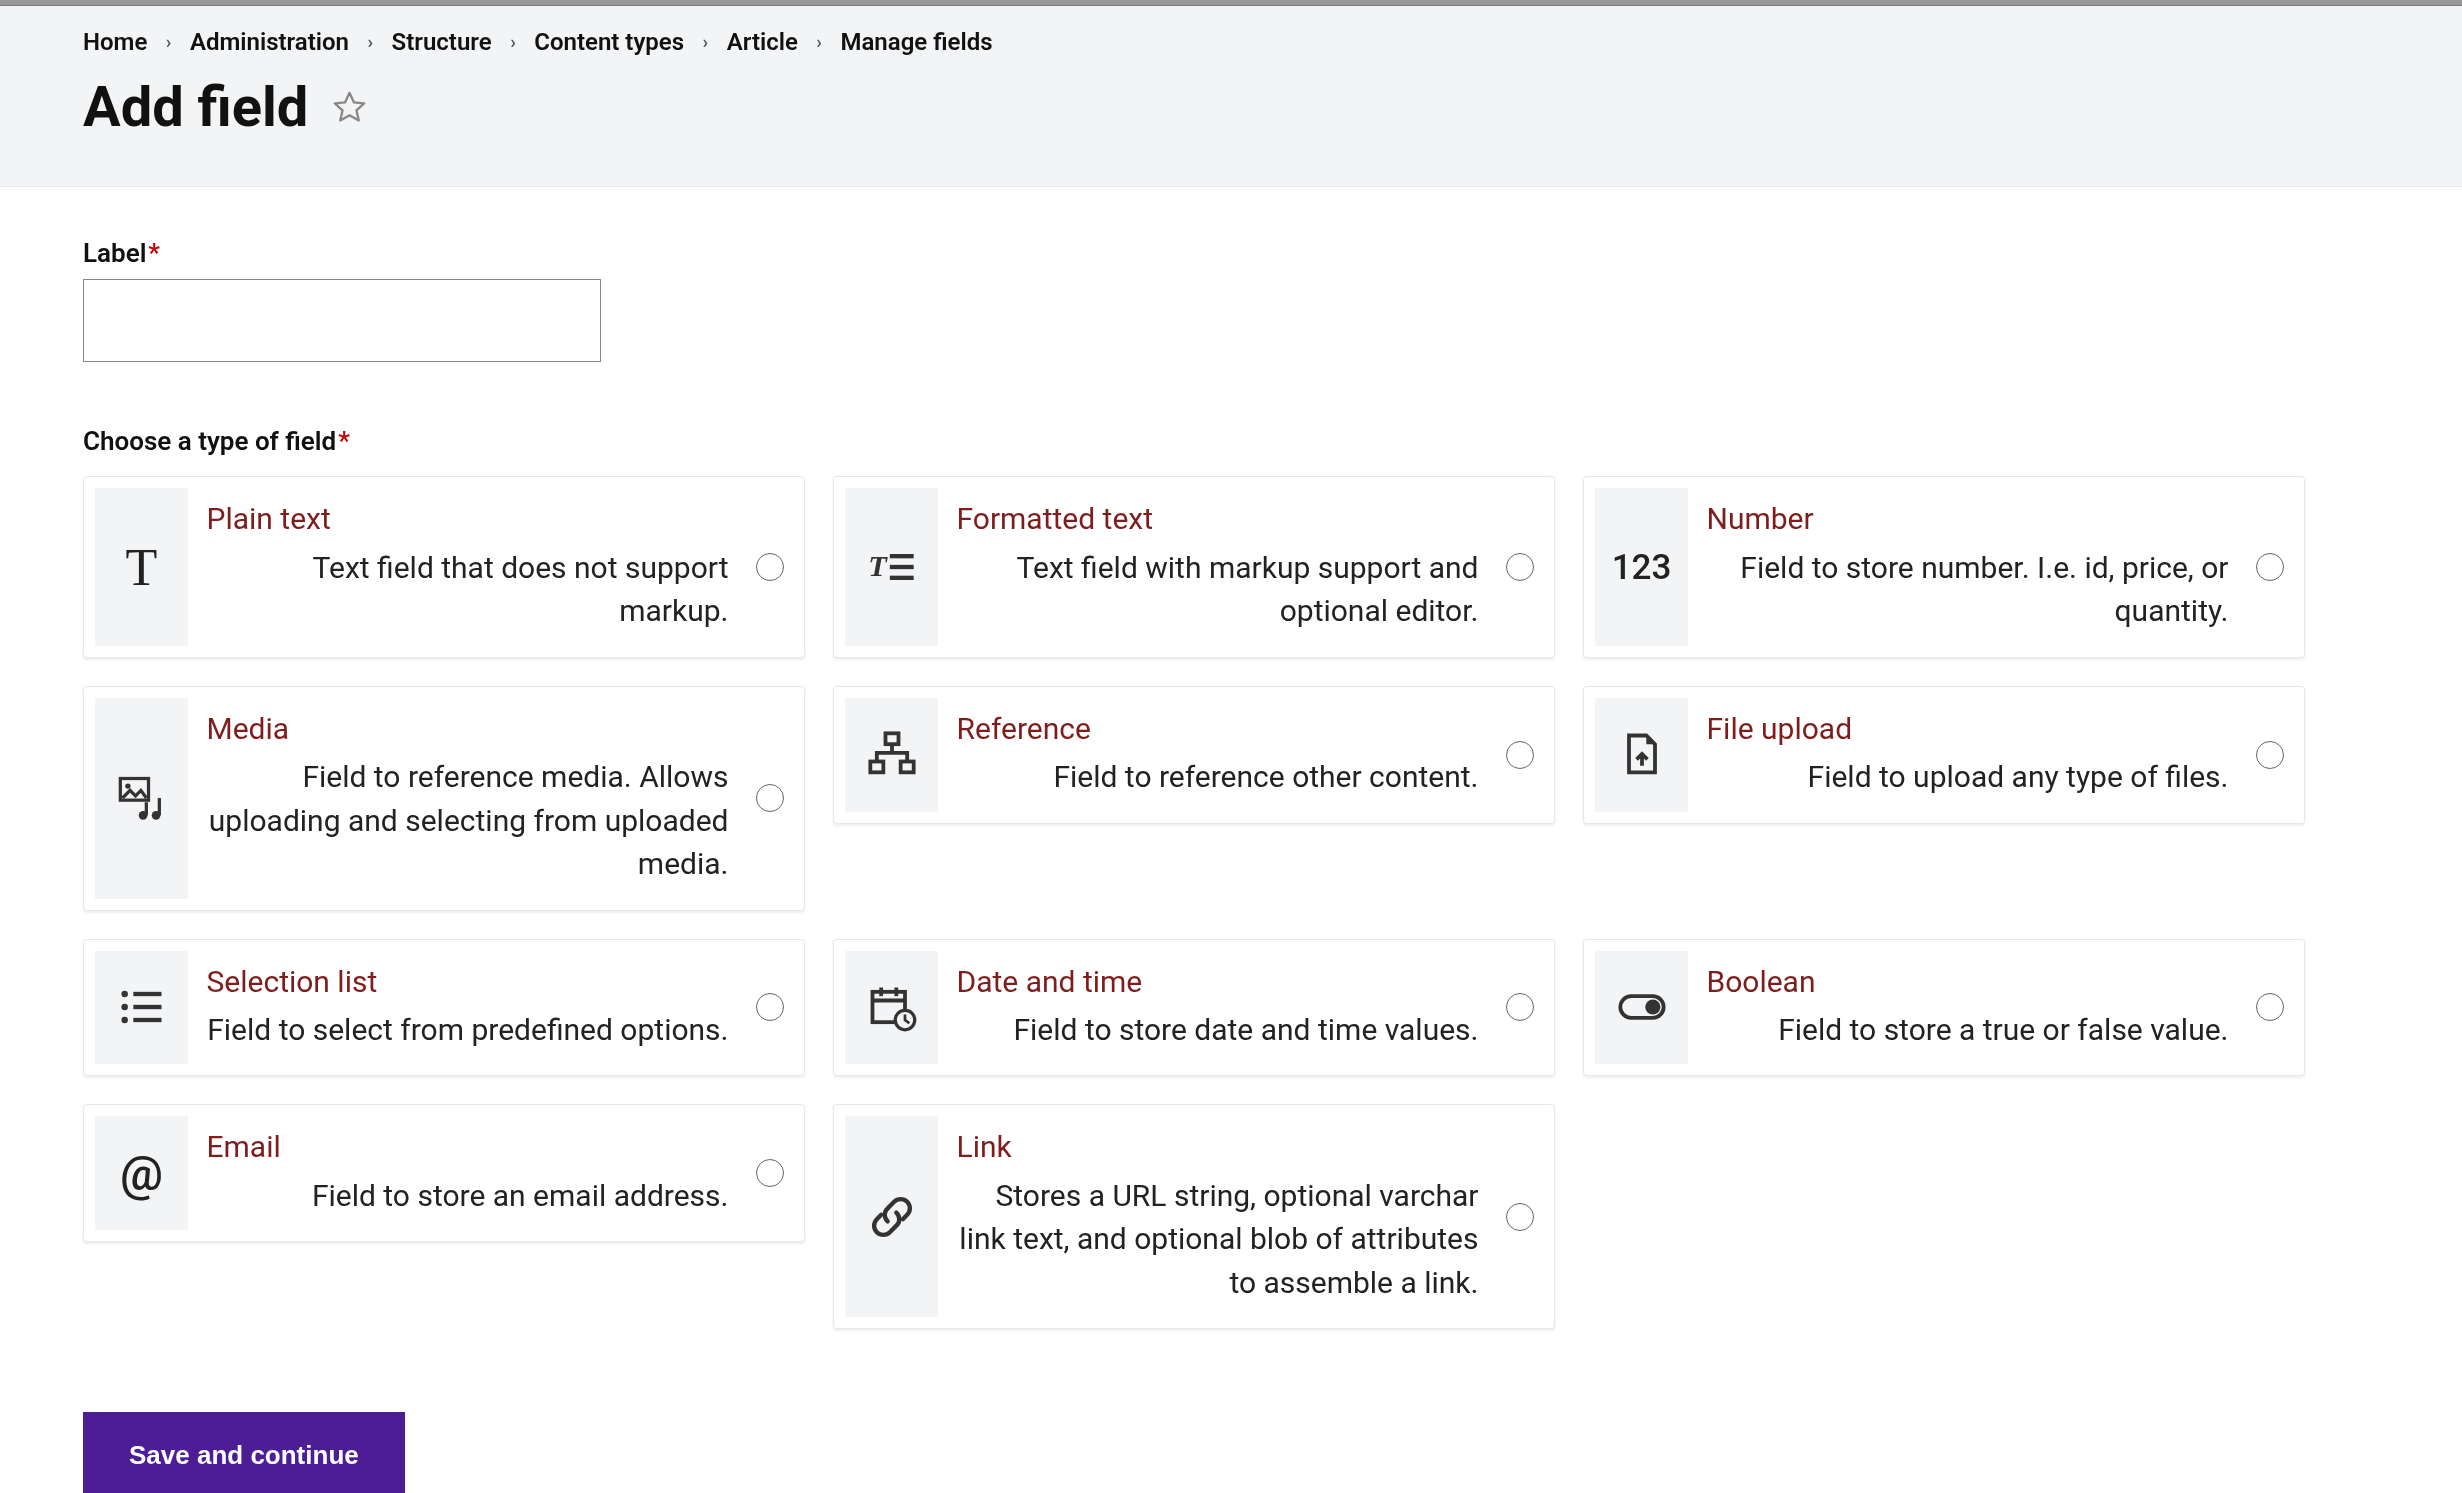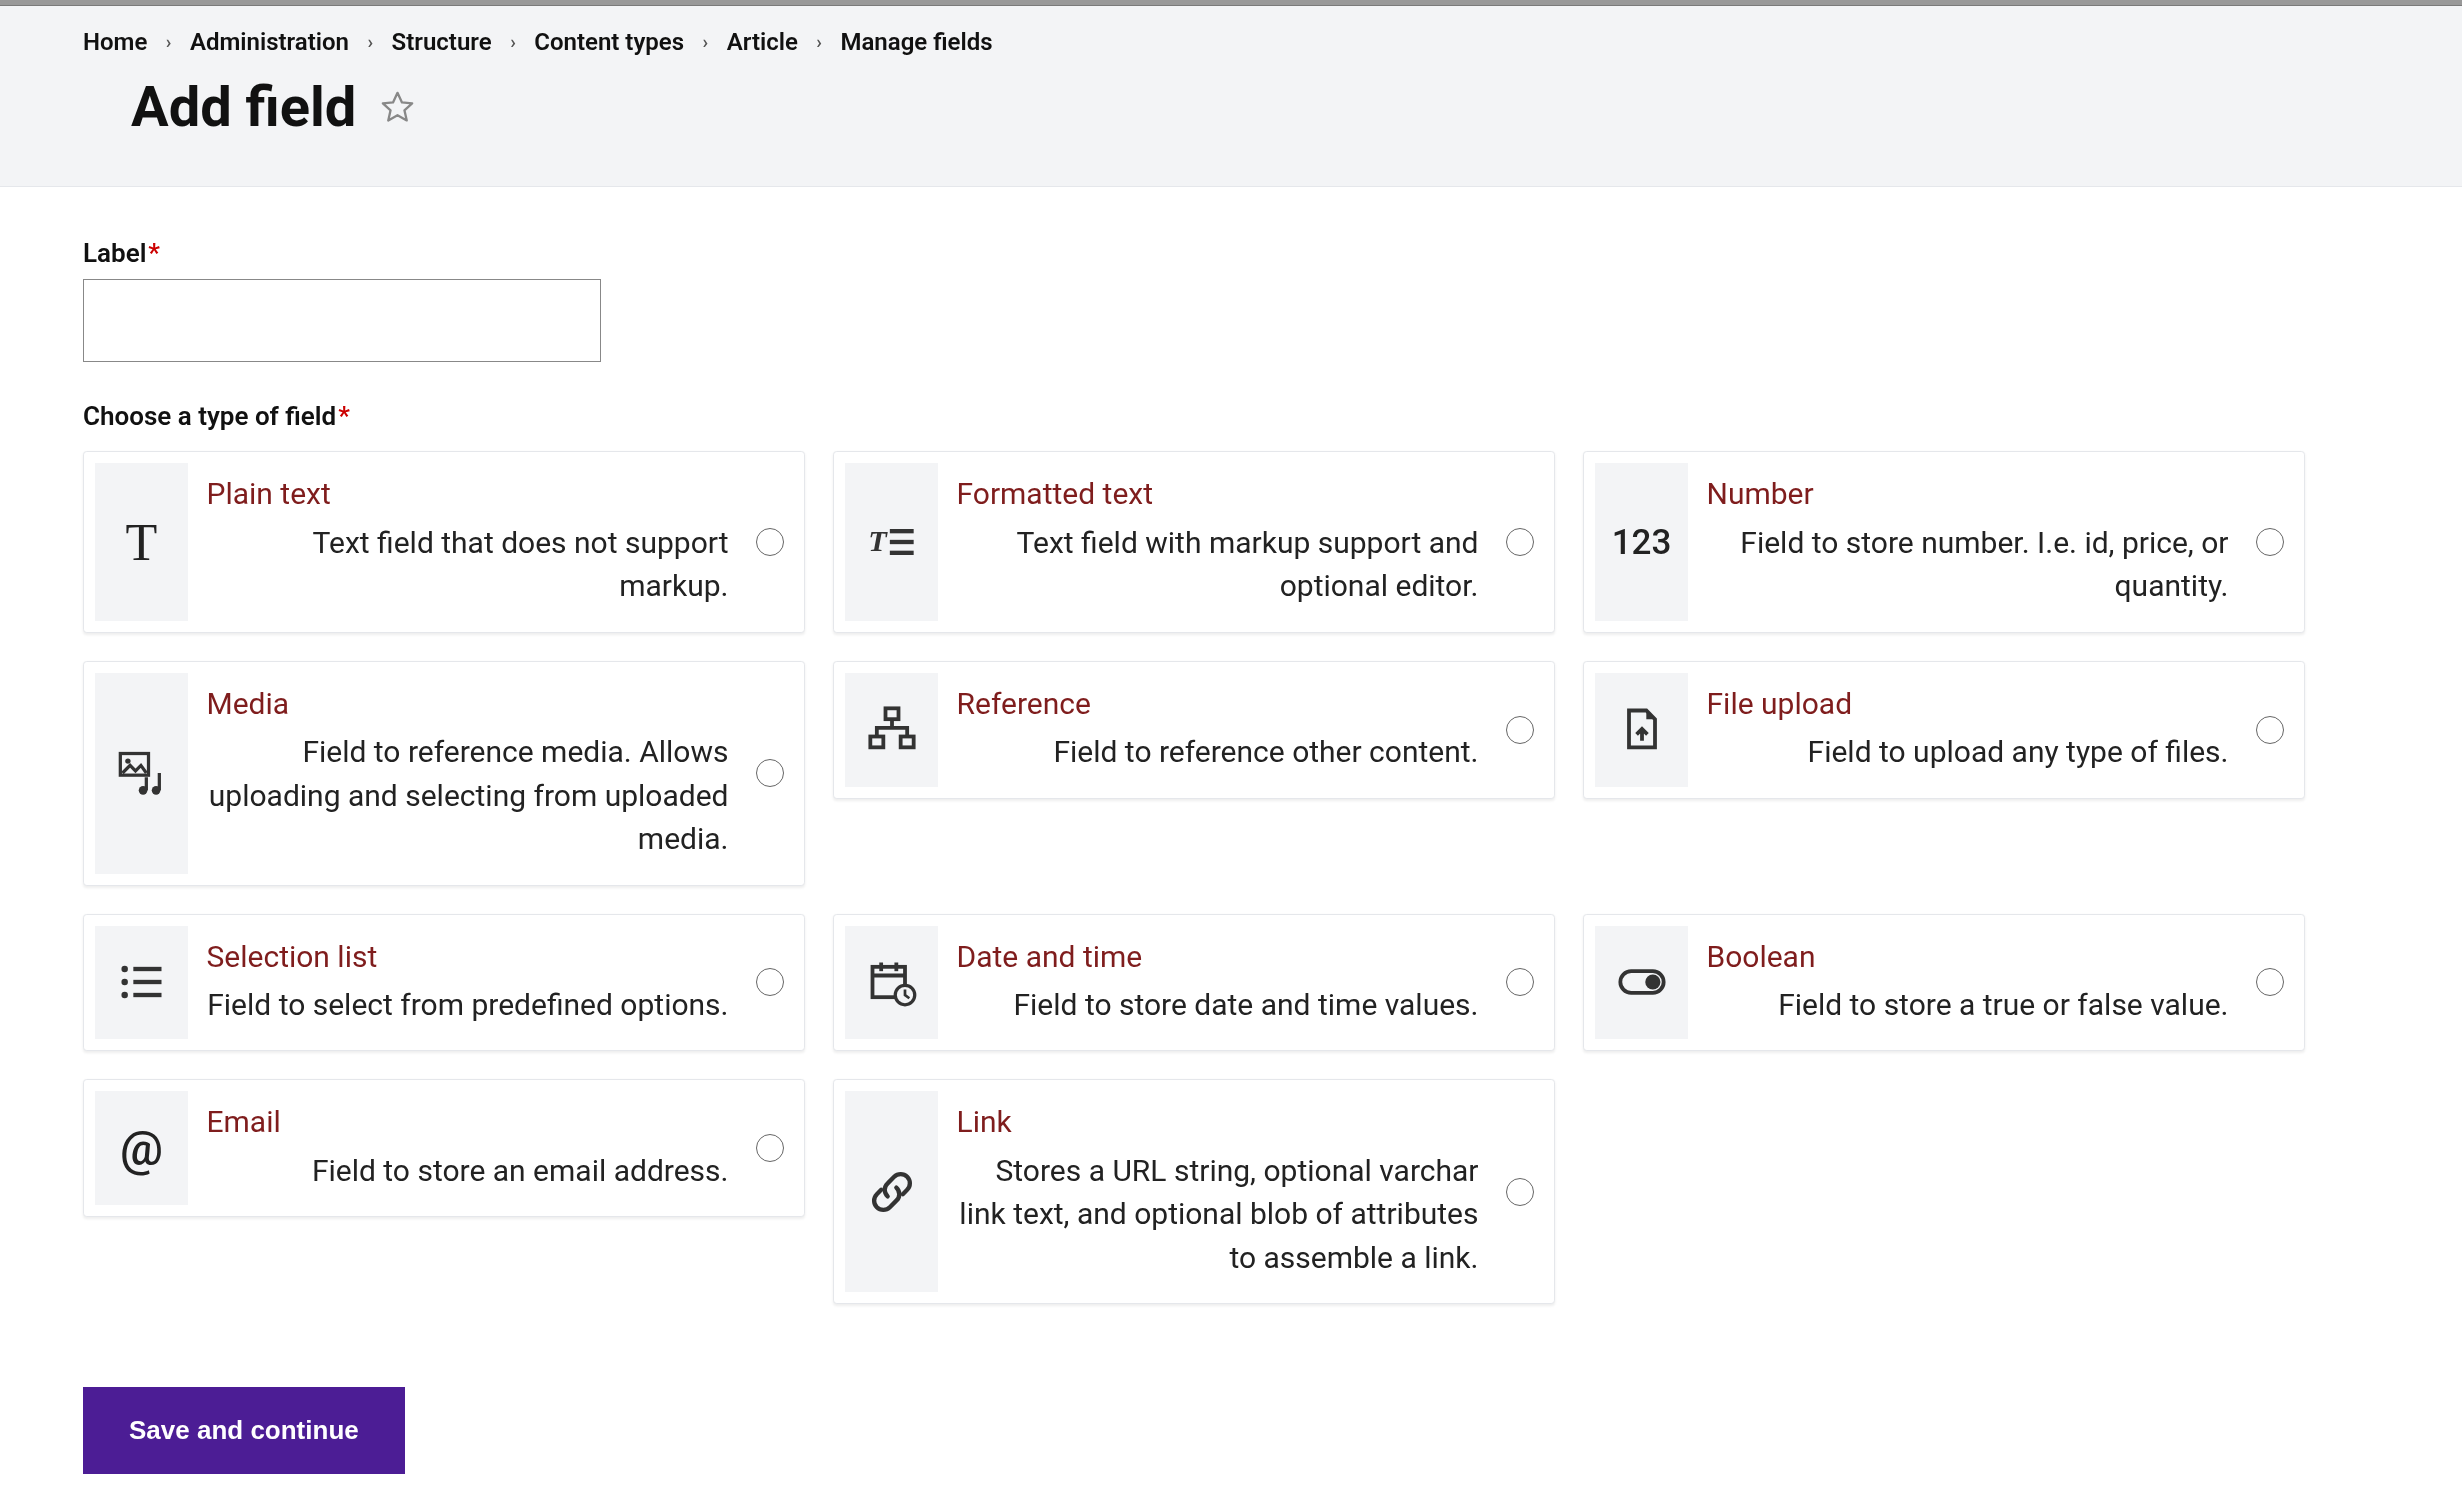--- a/index.html
+++ b/index.html
@@ -30,21 +30,20 @@
     }
     .breadcrumb-item { white-space: nowrap; }
     .chevron-sep {
       color: #555;
       font-size: 18.5px;
     }
     .page-title-row {
       display: flex;
       align-items: center;
       gap: 23px;
-      margin-left: 48px;
     }
     .page-title {
       font-size: 56px;
       font-weight: 700;
       color: #111;
     }
     .star-icon svg { width: 37px; height: 37px; display:block; }
 
     .content {
       padding: 51px 45px 74px 83px;
@@ -57,21 +56,21 @@
     }
     .req { color: #c00; margin-left: 1.9px; }
     .text-input {
       width: 518px;
       height: 83px;
       border: 0.9px solid #888;
       background: #fff;
       font-size: 24px;
       padding: 0 13px;
     }
-    .field-type-section { margin-top: 39px; }
+    .field-type-section { margin-top: 64px; }
 
     .card-grid {
       display: grid;
       grid-template-columns: repeat(3, 722px);
       gap: 28px;
       margin-top: 20.4px;
       align-items: start;
     }
     .card {
       display: flex;

